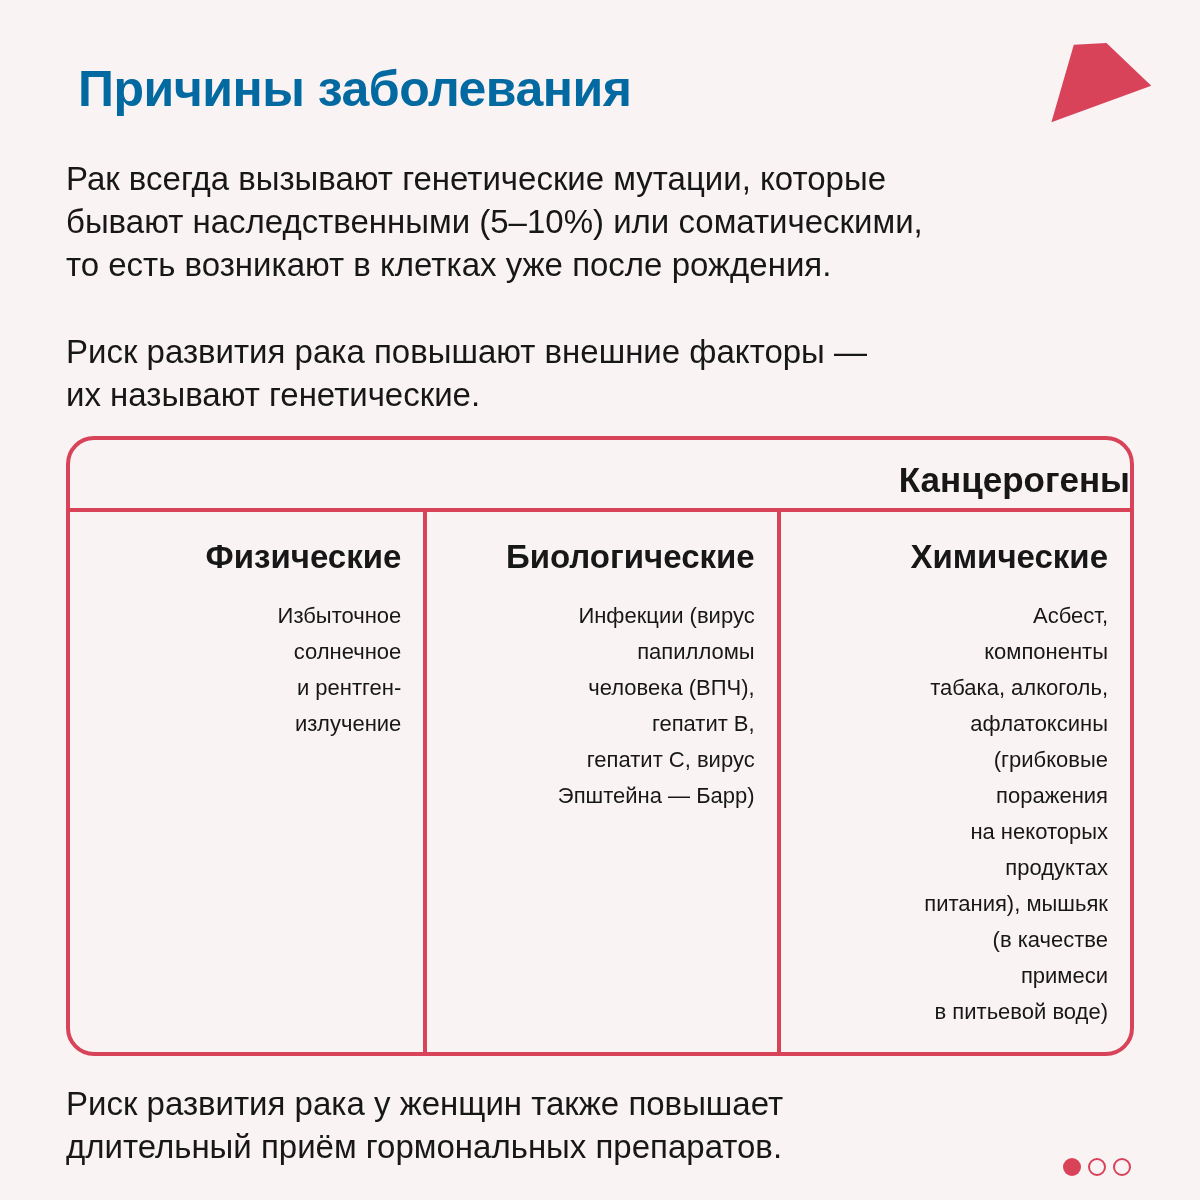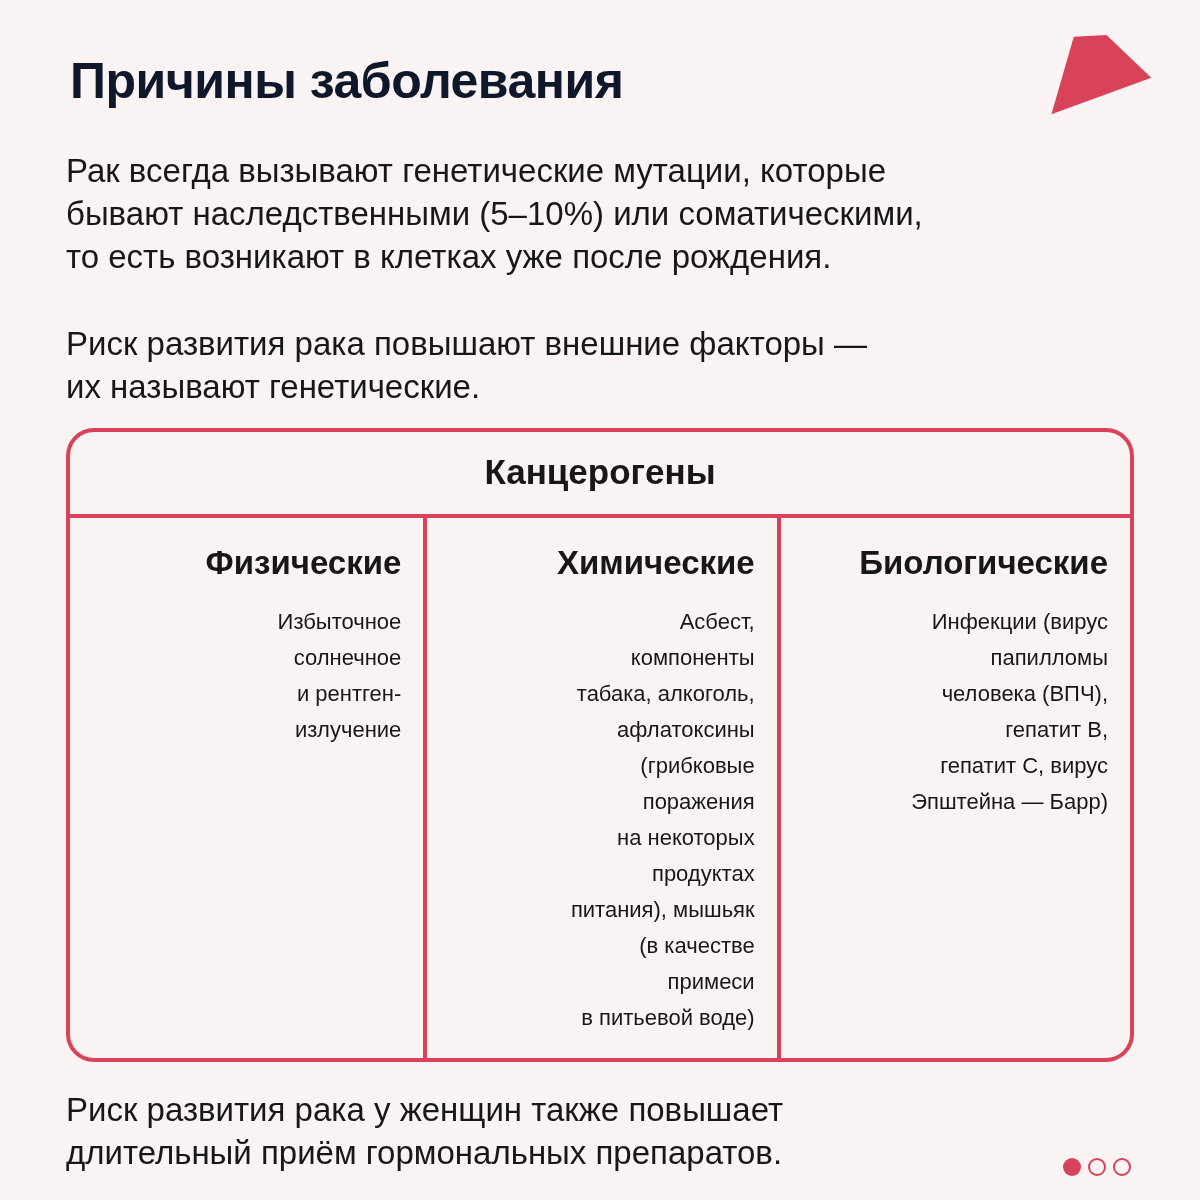--- a/index.html
+++ b/index.html
@@ -7,24 +7,24 @@
     width: 1200px; height: 1200px;
     background: #faf3f4;
     font-family: "Liberation Sans", sans-serif;
     color: #171717;
     position: relative;
     overflow: hidden;
   }
   .page { padding: 0 66px; position: relative; }
 
   .title {
-    margin: 4px; padding-top: 50px;
+    margin: 12px; padding-top: 50px;
     font-size: 50px; line-height: 1.1;
     font-weight: bold;
-    color: #0f172a;
+    color: #0369a1;
     letter-spacing: -0.5px;
   }
 
   .logo {
     position: absolute; top: 30px; right: 45px;
     width: 112px; height: 84px;
   }
 
   .body-text {
     margin: 0;
@@ -35,22 +35,22 @@
   .p2 { margin-top: 44px; }
 
   .ctable {
     margin-top: 20px;
     border: 4px solid #d8435a;
     border-radius: 28px;
     overflow: hidden;
   }
   .ctable-title {
     font-size: 35px; font-weight: bold;
-    text-align: center;
-    padding: 20px 0 22px;
+    text-align: right;
+    padding: 20px 0 8px;
     border-bottom: 4px solid #d8435a;
   }
   .ctable-columns {
     display: grid;
     grid-template-columns: 1fr 1fr 1fr;
     text-align: right;
   }
   .ctable-col { padding: 26px 22px 22px 26px; }
   .ctable-col + .ctable-col { border-left: 4px solid #d8435a; }
   .col-header {
@@ -100,43 +100,43 @@
 
       <div class="ctable-col">
         <p class="col-header">Физические</p>
         <p class="col-text">Избыточное
 солнечное
 и рентген-
 излучение</p>
       </div>
 
       <div class="ctable-col">
+        <p class="col-header">Биологические</p>
+        <p class="col-text">Инфекции (вирус
+папилломы
+человека (ВПЧ),
+гепатит В,
+гепатит С, вирус
+Эпштейна — Барр)</p>
+      </div>
+
+      <div class="ctable-col">
         <p class="col-header">Химические</p>
         <p class="col-text">Асбест,
 компоненты
 табака, алкоголь,
 афлатоксины
 (грибковые
 поражения
 на некоторых
 продуктах
 питания), мышьяк
 (в качестве
 примеси
 в питьевой воде)</p>
-      </div>
-
-      <div class="ctable-col">
-        <p class="col-header">Биологические</p>
-        <p class="col-text">Инфекции (вирус
-папилломы
-человека (ВПЧ),
-гепатит В,
-гепатит С, вирус
-Эпштейна — Барр)</p>
       </div>
 
     </div>
   </div>
 
   <p class="body-text footer-text">Риск развития рака у женщин также повышает
 длительный приём гормональных препаратов.</p>
 
 </div>
 

